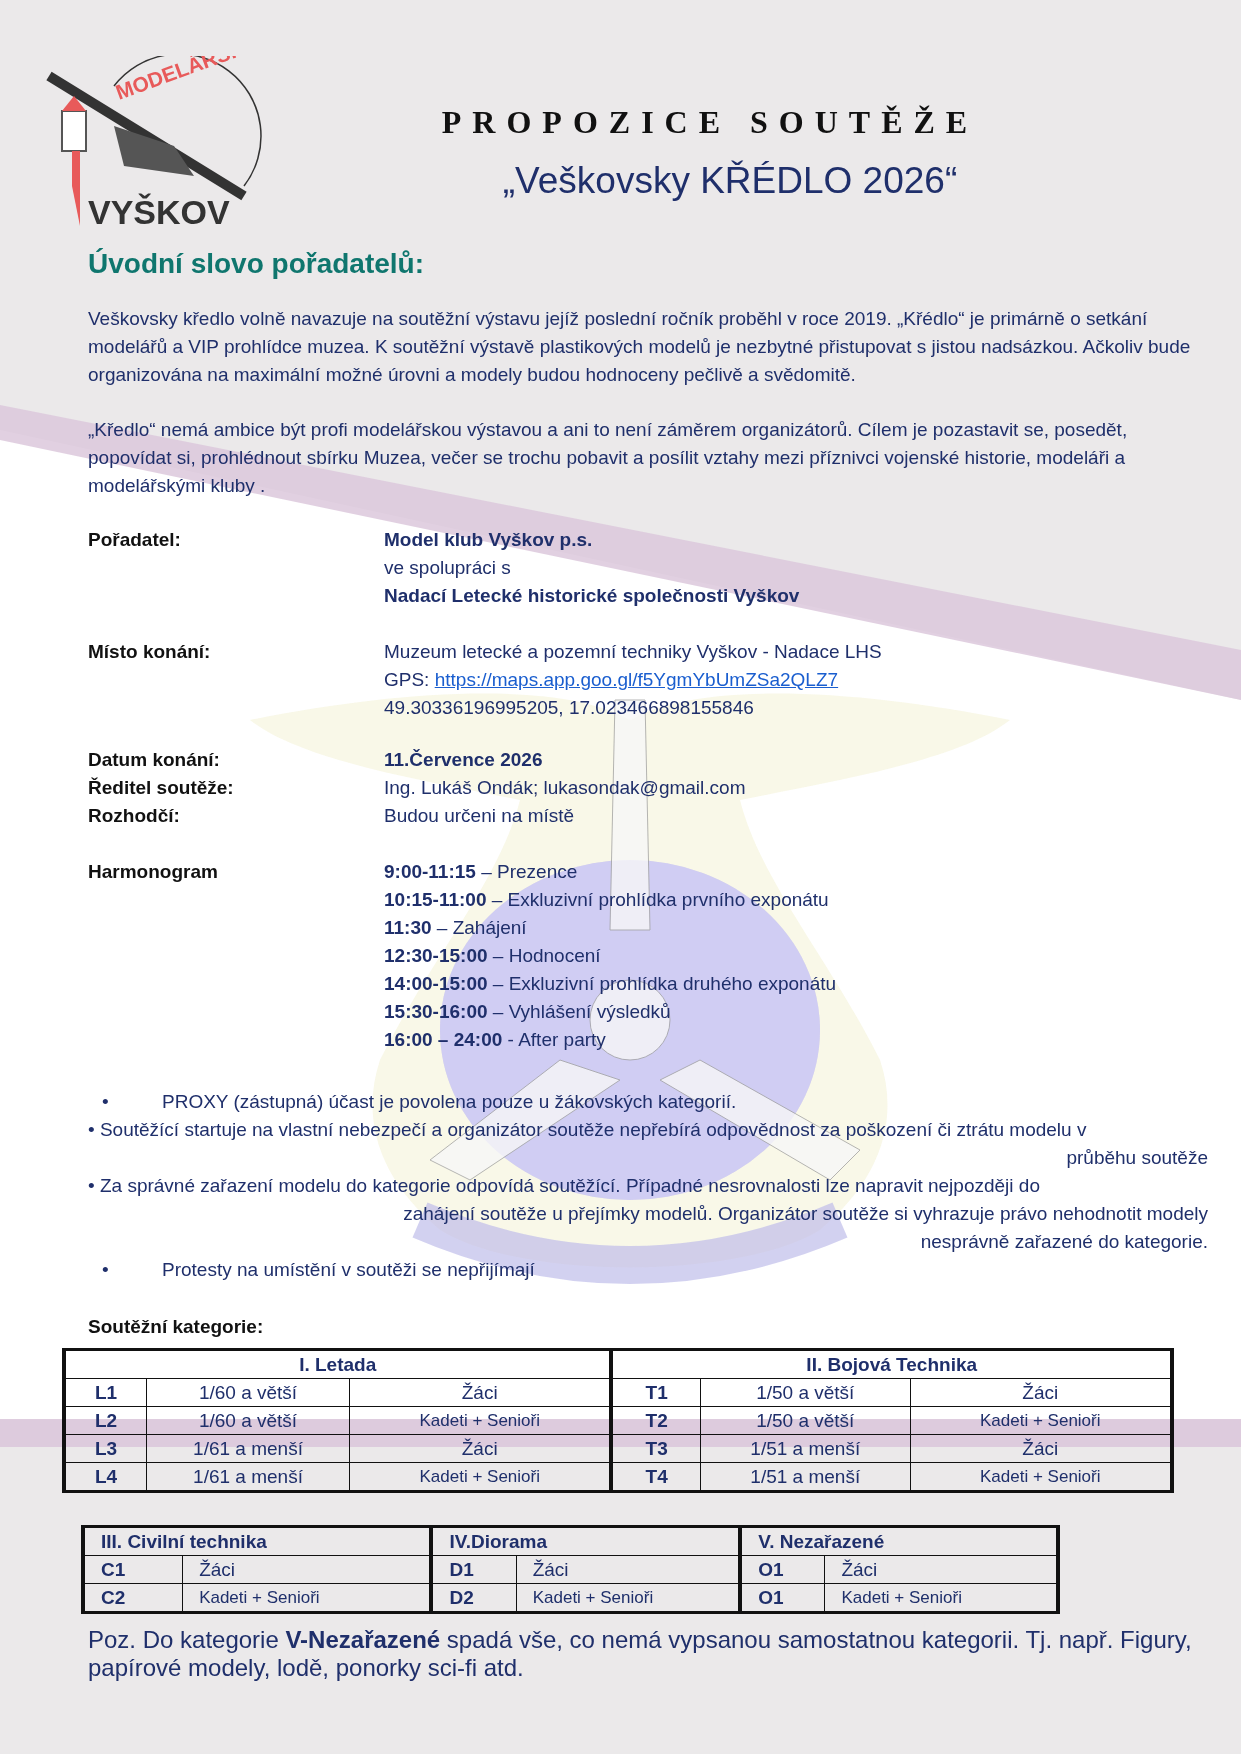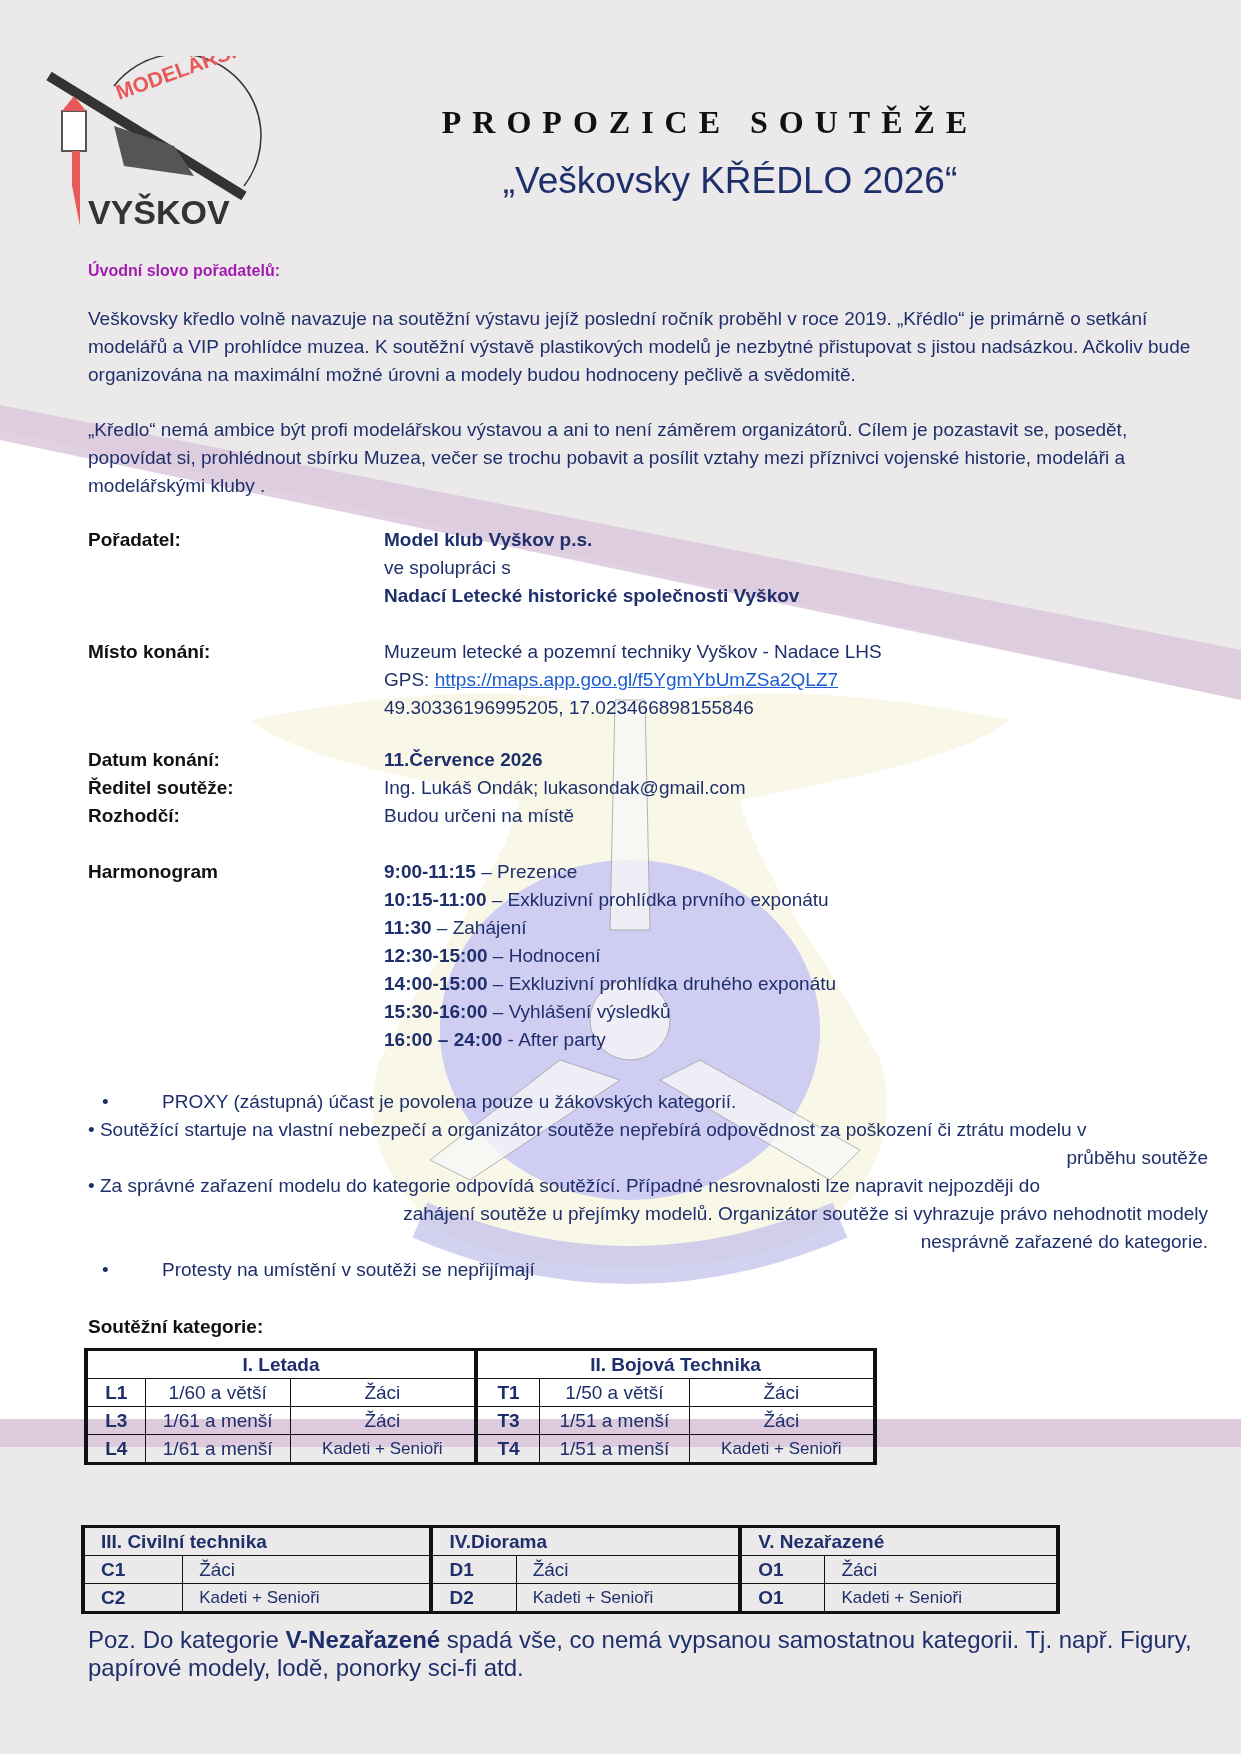--- a/index.html
+++ b/index.html
@@ -19,41 +19,41 @@
     position: absolute; left: 360px; top: 104px; width: 700px; text-align: center;
     font-family: "Liberation Serif", serif; font-weight: bold; font-size: 32px;
     letter-spacing: 11px; color: #111;
   }
   .title-sub {
     position: absolute; left: 380px; top: 160px; width: 700px; text-align: center;
     font-size: 37px; color: #1f2f6b;
   }
 
   .abs { position: absolute; }
-  .h-intro { left: 88px; top: 262px; font-size: 16px; font-weight: bold; color: #a21caf; }
+  .h-intro { left: 88px; top: 248px; font-size: 28px; font-weight: bold; color: #0f766e; }
   .para { left: 88px; width: 1110px; font-size: 19px; line-height: 28px; color: #1f2f6b; }
   .p1 { top: 305px; }
   .p2 { top: 416px; }
 
   .lbl { left: 88px; font-size: 19px; font-weight: bold; color: #111; line-height: 28px; }
   .val { left: 384px; font-size: 19px; line-height: 28px; color: #1f2f6b; }
   .val b { font-weight: bold; }
   .link { color: #1a5ecf; text-decoration: underline; }
 
   .bullets { left: 88px; top: 1088px; width: 1120px; font-size: 19px; line-height: 28px; color: #1f2f6b; }
   .bl { position: relative; }
   .bl.tab { padding-left: 74px; }
   .bl.tab .dot { position: absolute; left: 14px; }
   .bl .indent { display: block; padding-left: 132px; text-align: right; }
 
   .h-cat { left: 88px; top: 1316px; font-size: 19px; font-weight: bold; color: #111; }
 
   table { border-collapse: collapse; position: absolute; font-size: 19px; color: #1f2f6b; }
   td { border: 1px solid #111; padding: 0; height: 27px; line-height: 27px; }
-  .t1 { left: 84px; top: 1348px; width: 793px; }
+  .t1 { left: 62px; top: 1348px; width: 1112px; }
   .t1 td { text-align: center; }
   .t1 .code { font-weight: bold; }
   .t1 .hdr { font-weight: bold; }
   .t1 .sm { font-size: 17px; }
   .thick-l { border-left: 4px solid #111 !important; }
   .thick-r { border-right: 4px solid #111 !important; }
   .thick-t { border-top: 3px solid #111 !important; }
   .thick-b { border-bottom: 3px solid #111 !important; }
 
   .t2 { left: 81px; top: 1525px; width: 979px; }
@@ -164,20 +164,28 @@
       <td colspan="3" class="hdr thick-l thick-t thick-r">I. Letada</td>
       <td colspan="3" class="hdr thick-l thick-t thick-r">II. Bojová Technika</td>
     </tr>
     <tr>
       <td class="code thick-l">L1</td>
           <td>1/60 a větší</td>
           <td class="thick-r">Žáci</td>
       <td class="code thick-l">T1</td>
           <td>1/50 a větší</td>
           <td class="thick-r">Žáci</td>
+    </tr>
+    <tr>
+      <td class="code thick-l">L2</td>
+          <td>1/60 a větší</td>
+          <td class="sm thick-r">Kadeti + Senioři</td>
+      <td class="code thick-l">T2</td>
+          <td>1/50 a větší</td>
+          <td class="sm thick-r">Kadeti + Senioři</td>
     </tr>
     <tr>
       <td class="code thick-l">L3</td>
           <td>1/61 a menší</td>
           <td class="thick-r">Žáci</td>
       <td class="code thick-l">T3</td>
           <td>1/51 a menší</td>
           <td class="thick-r">Žáci</td>
     </tr>
     <tr>

